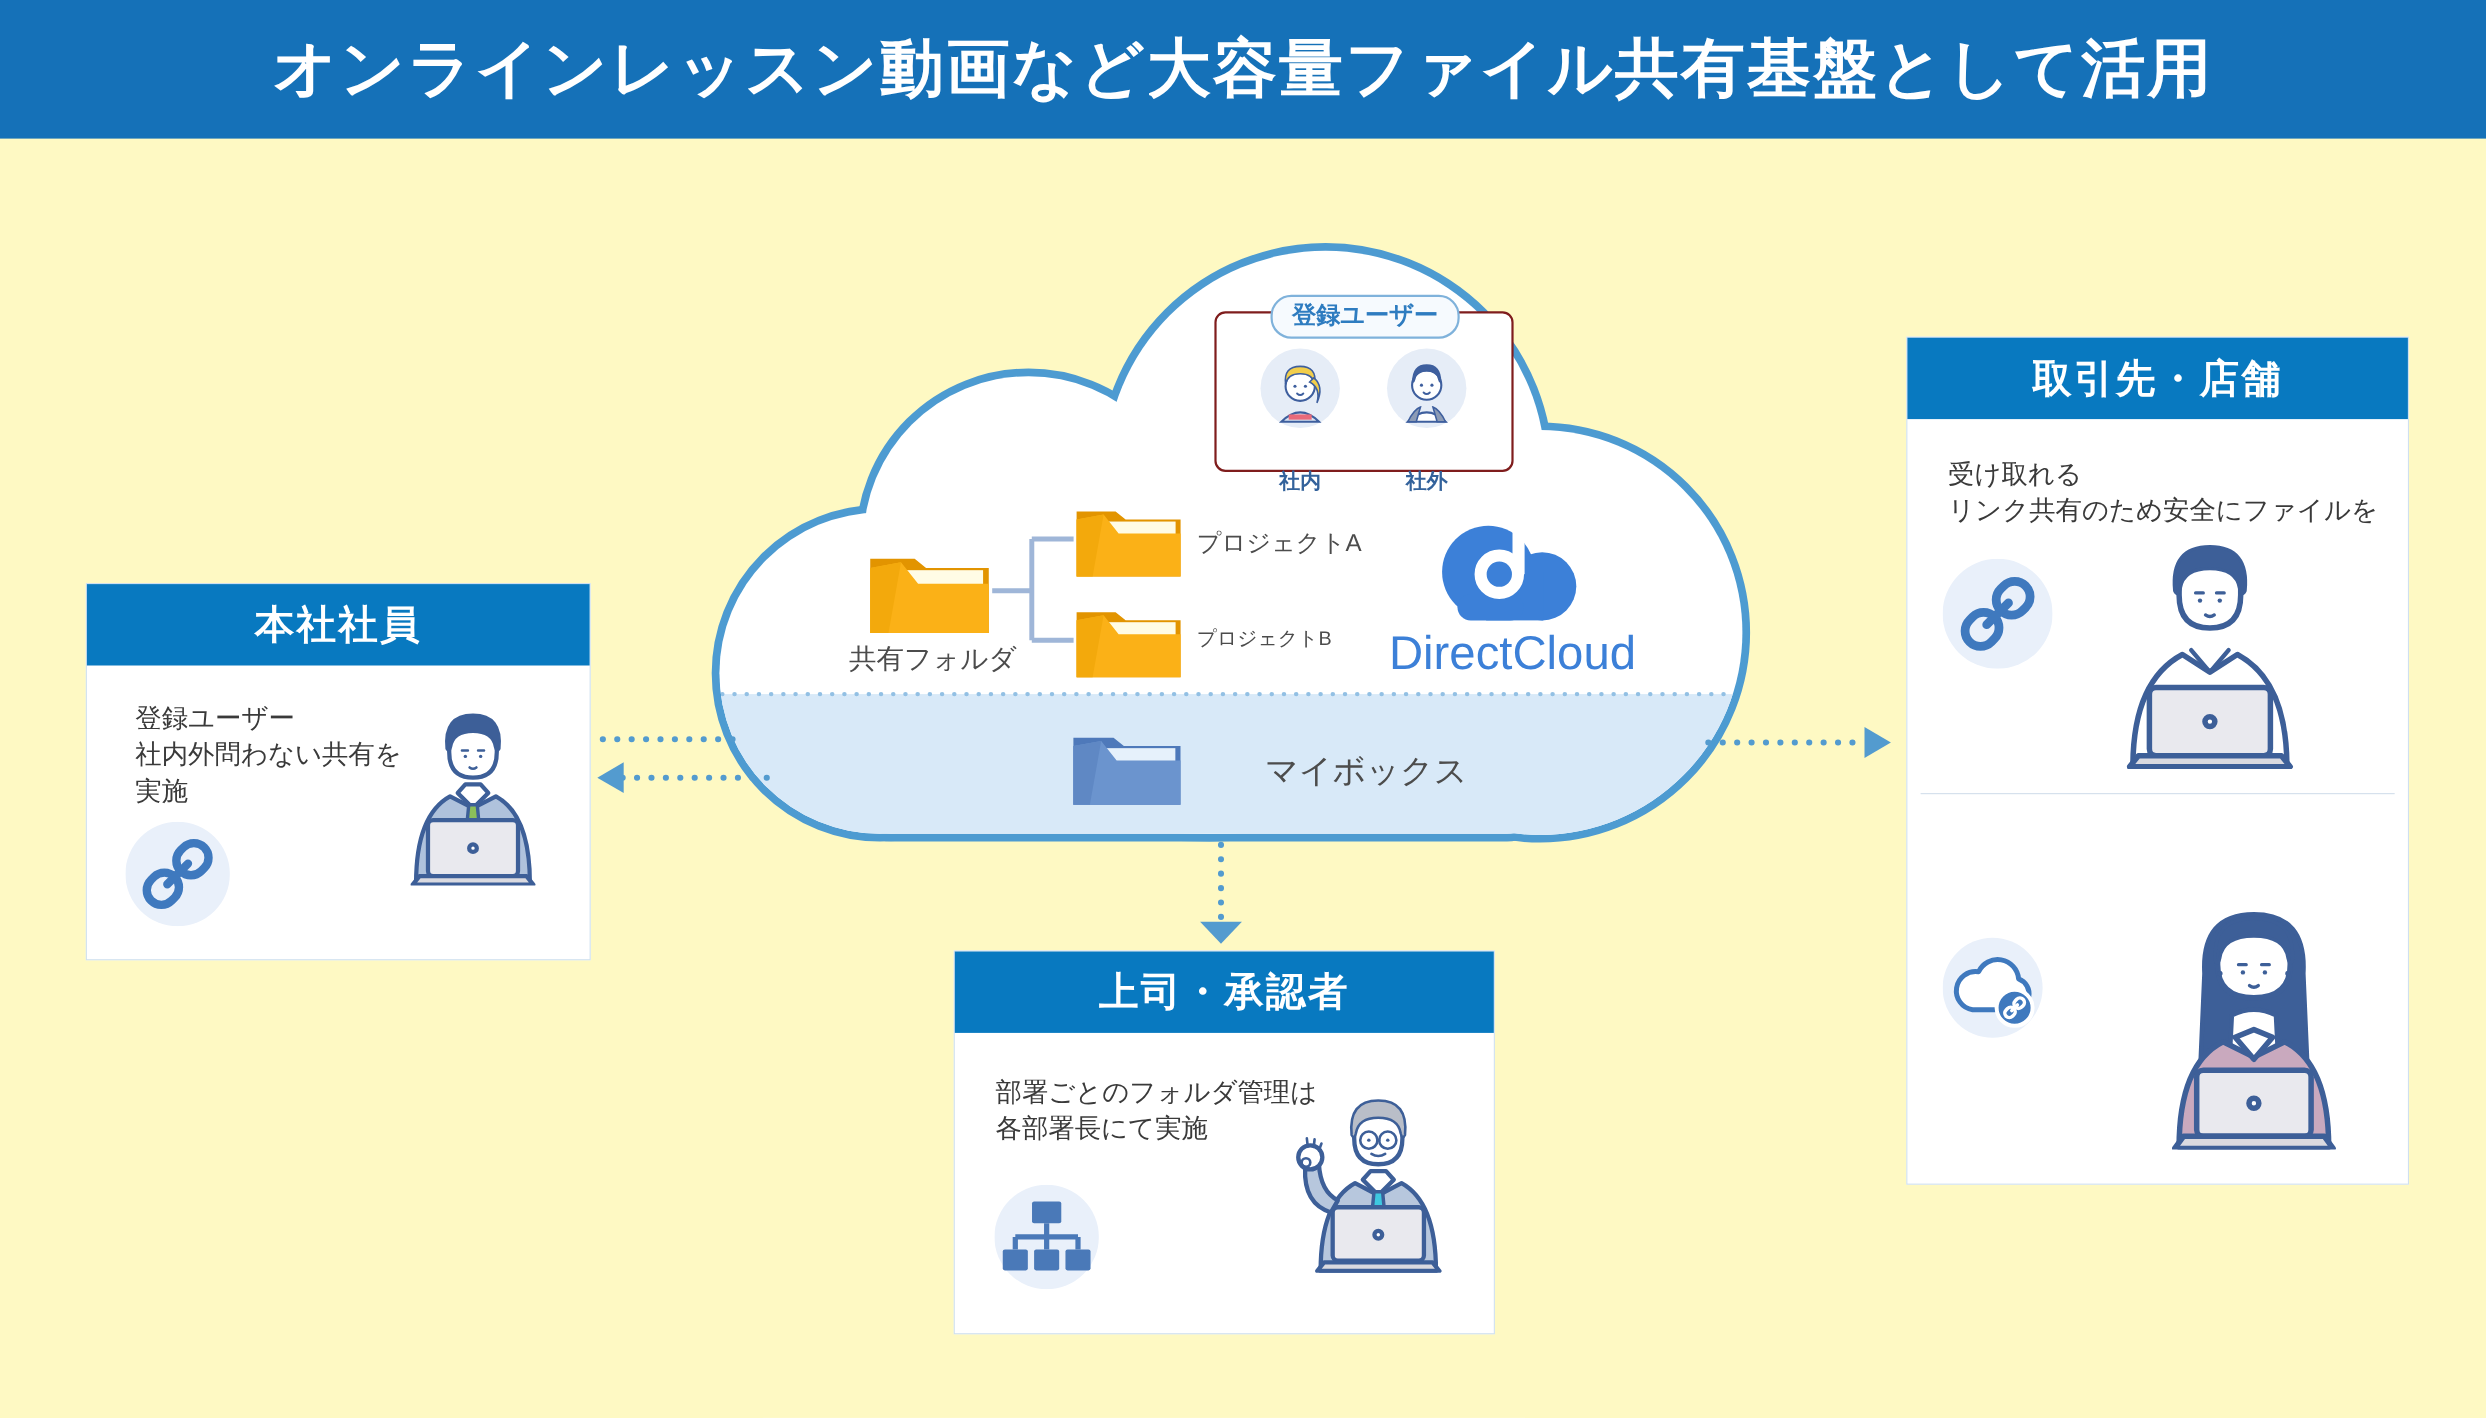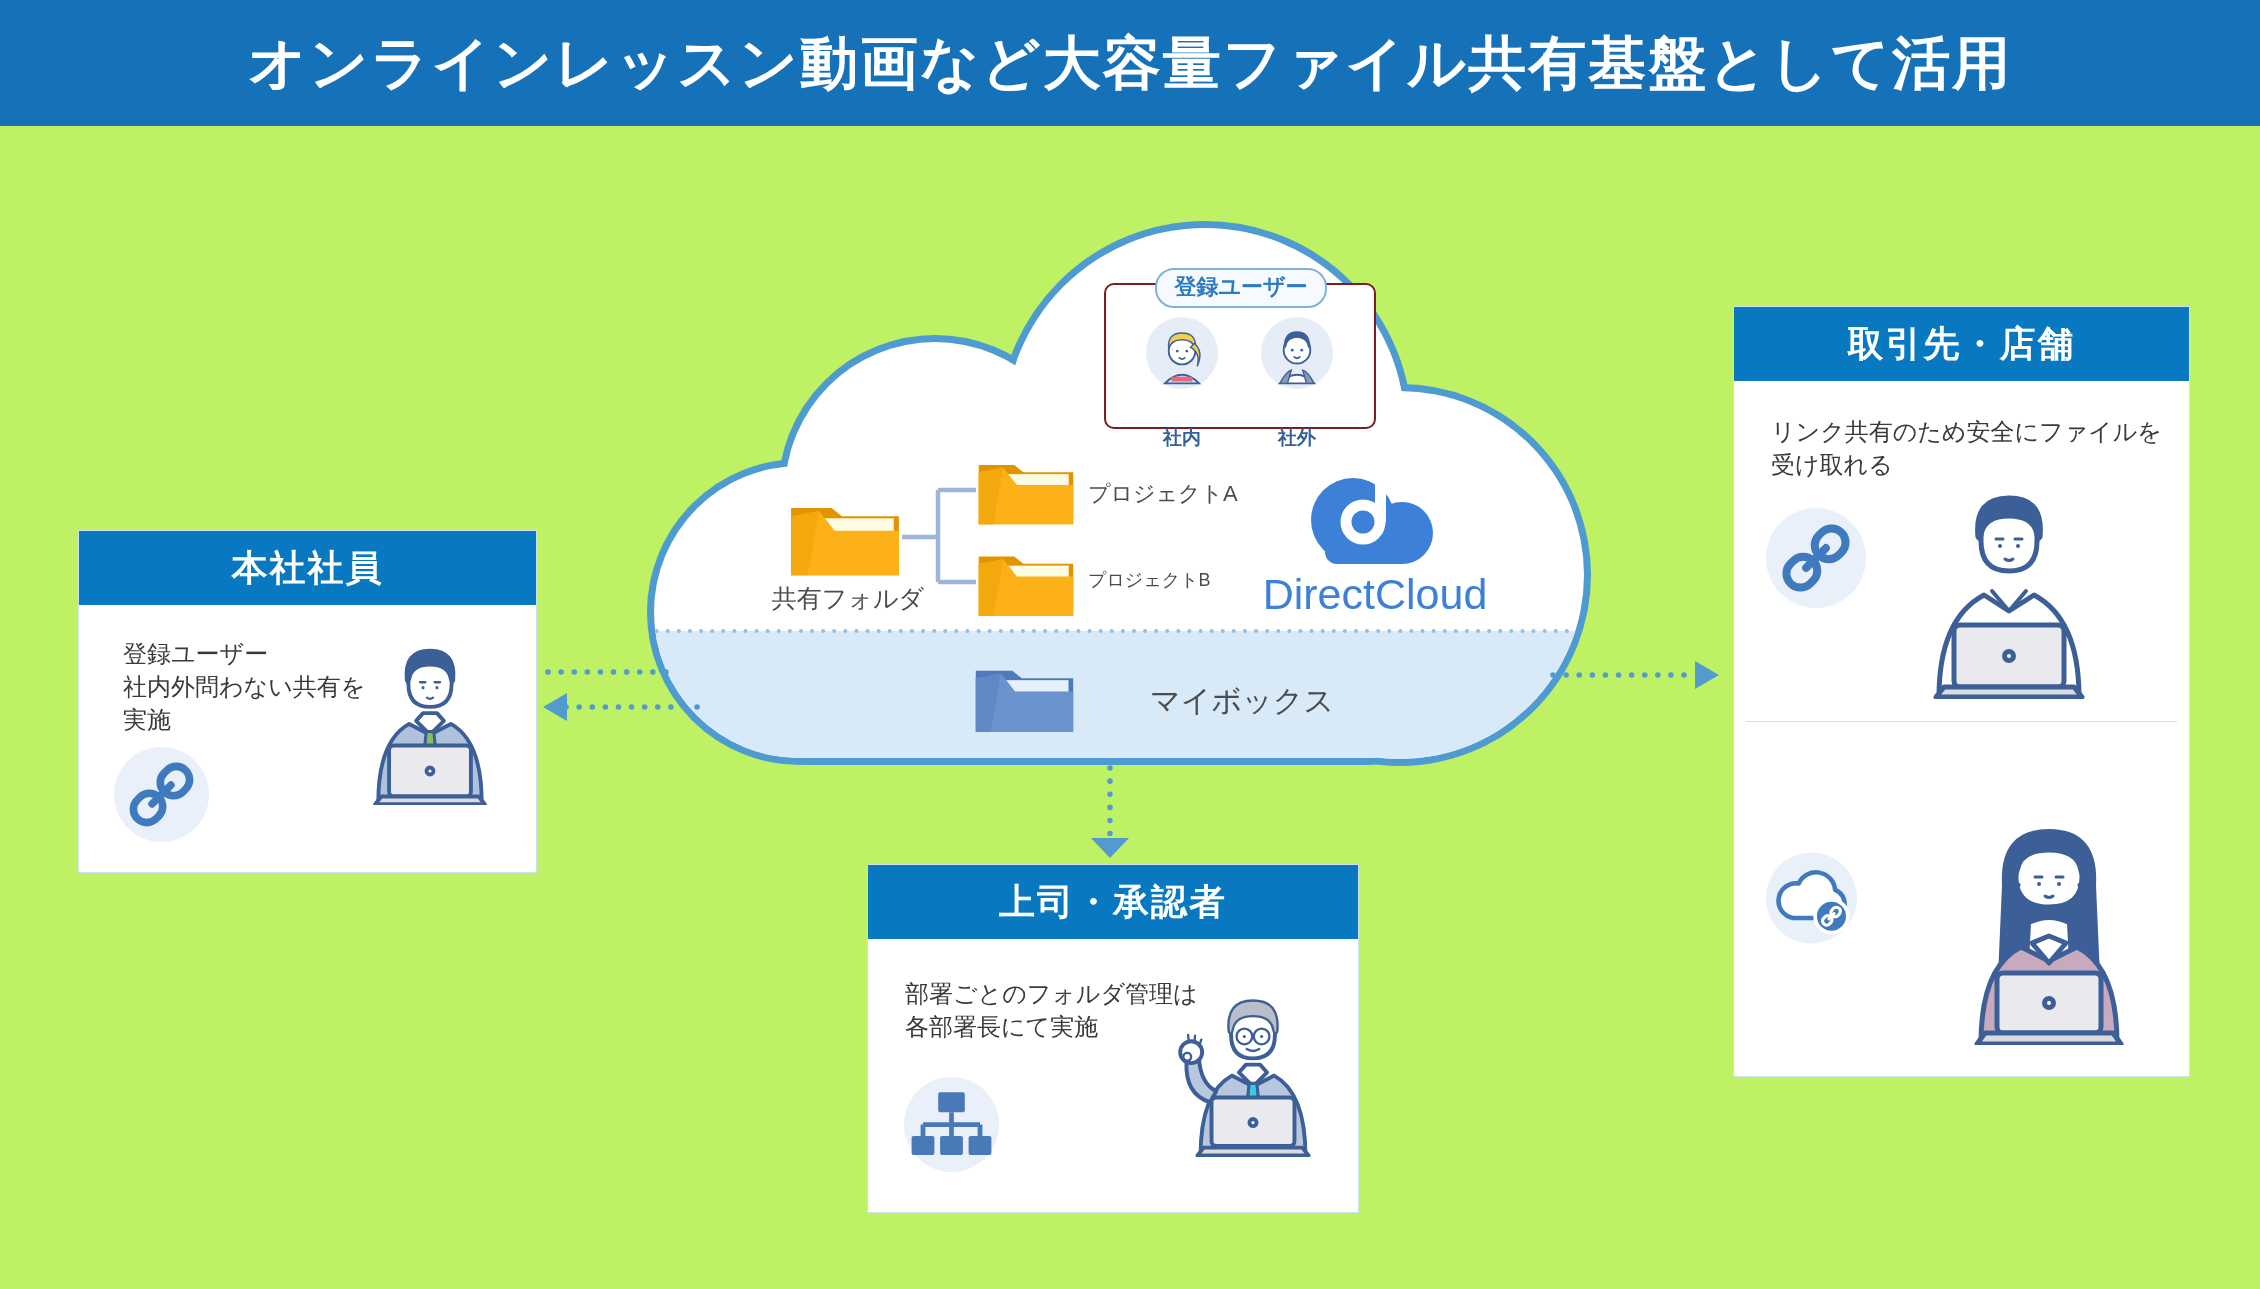--- a/index.html
+++ b/index.html
@@ -1,17 +1,17 @@
 <!DOCTYPE html>
 <html><head>
 <meta charset="utf-8">
 <style>
   html,body{margin:0;padding:0;}
   body{font-family:"Liberation Sans","DejaVu Sans",sans-serif;}
-  #stage{position:relative;width:2260px;height:1289px;background:#bef264;overflow:hidden;text-decoration:underline;}
+  #stage{position:relative;width:2260px;height:1289px;background:#fef9c3;overflow:hidden;text-decoration:underline;}
 
   
   .banner{position:absolute;left:0;top:0;width:2260px;height:126px;background:#1571B8;
           color:#FFFFFF;font-size:58px;font-weight:700;text-align:center;line-height:126px;letter-spacing:2px;}
 
   
   .scene{position:absolute;left:0;top:0;}
 
   
   .abs{position:absolute;}
@@ -239,22 +239,22 @@
         <circle cx="115" cy="186" r="4.5" fill="#FFFFFF"></circle>
         <path d="M52 218 L178 218 L186 228 L44 228 Z" fill="#DADAE0"></path>
       </g>
     </svg>
   </div>
 
   <div class="card" style="left:1733px;top:306px;width:455px;height:769px;">
     <div class="card-header">取引先・店舗</div>
 
     <div class="body-text" style="left:37px;top:108px;">
+      <div>受け取れる</div>
       <div>リンク共有のため安全にファイルを</div>
-      <div>受け取れる</div>
     </div>
     <svg class="icon-circle" style="left:32px;top:201px;" width="100" height="100" viewBox="0 0 100 100">
       <circle cx="50" cy="50" r="50" fill="#E9F0FA"></circle>
       <g transform="rotate(-45 50 50)" stroke="#3F79BE" fill="none" stroke-width="8" stroke-linecap="round">
         <rect x="14" y="36" width="32" height="28" rx="14"></rect>
         <rect x="54" y="36" width="32" height="28" rx="14"></rect>
         <line x1="36" y1="50" x2="64" y2="50"></line>
       </g>
     </svg>
     <svg class="abs" style="left:150px;top:172px;" width="250" height="220" viewBox="0 0 250 220">

